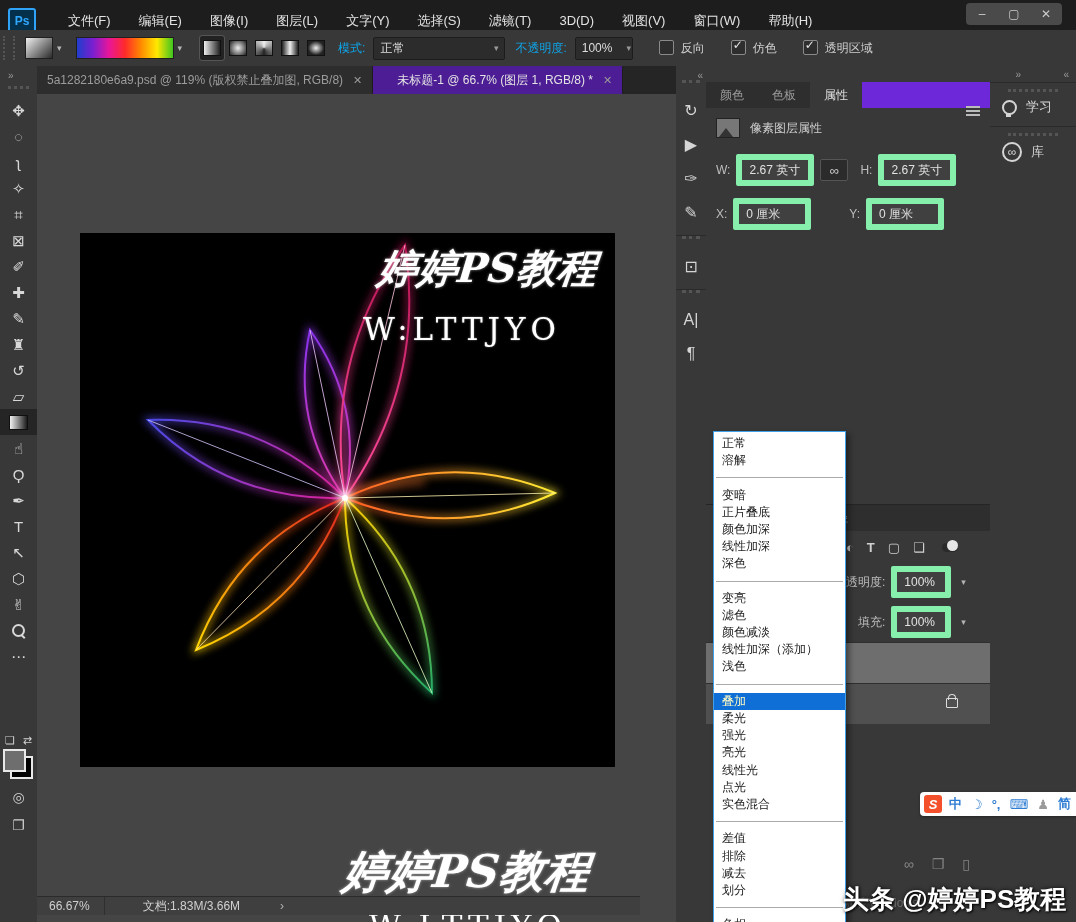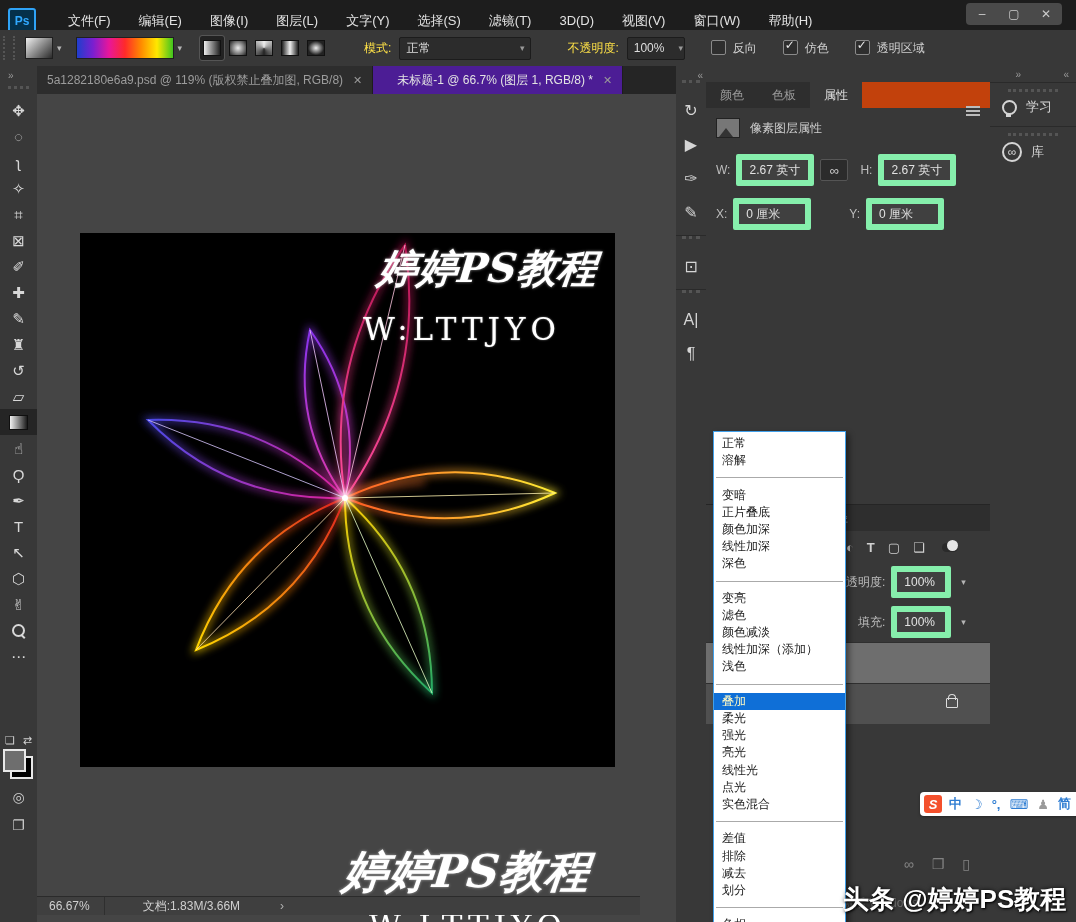--- a/index.html
+++ b/index.html
@@ -28,21 +28,21 @@
      background:linear-gradient(90deg,#1f3ecc,#7a1fd0,#e8169a,#ff2a2a,#ff8a00,#ffe800,#3fc51f);}
   .gtypes{display:flex;margin-left:14px;gap:2px;}
   .gtype{width:24px;height:24px;display:flex;align-items:center;justify-content:center;border-radius:2px;}
   .gtype.selected{background:#222;outline:1px solid #555;}
   .gt{width:16px;height:14px;border:1px solid #111;}
   .t-linear .gt{background:linear-gradient(90deg,#eee,#222);}
   .t-radial .gt{background:radial-gradient(circle at 50% 50%,#eee,#222);}
   .t-angle .gt{background:conic-gradient(from 0deg,#eee,#222,#eee);}
   .t-reflected .gt{background:linear-gradient(90deg,#222,#eee,#222);}
   .t-diamond .gt{background:radial-gradient(closest-side,#eee,#222);}
-  .opt-label{margin-left:36px;color:#fde047;}
+  .opt-label{margin-left:10px;color:#0ea5e9;}
   .select{background:#2c2c2c;border:1px solid #1c1c1c;border-radius:2px;height:21px;display:flex;
           align-items:center;padding:0 6px;color:#ddd;margin-left:8px;}
   .select .sel-chev{margin-left:auto;padding-left:14px;color:#999;font-size:9px;}
   .select.mode{width:118px;}
   .select.small{width:44px;}
   .checkbox{display:flex;margin-left:26px;gap:7px;}
   .checkbox .box{width:13px;height:13px;border:1px solid #8a8a8a;border-radius:2px;background:#2e2e2e;
                  position:relative;}
   .checkbox.checked .box::after{content:"✓";position:absolute;left:1px;top:-3px;color:#e8e8e8;font-size:12px;}
   .mag{width:10px;height:10px;border:2px solid #b5b5b5;border-radius:50%;position:relative;display:inline-block;}
@@ -94,21 +94,21 @@
   .doc-size{margin-left:38px;color:#d0d0d0;}
   .status-chev{margin-left:40px;color:#b0b0b0;}
   
   .midstrip{left:676px;top:66px;width:30px;height:856px;background:#383838;border-right:1px solid #2a2a2a;}
   .midstrip .collapse{position:absolute;right:4px;top:4px;}
   .mid-group{list-style:none;margin:0;padding:6px 0;border-bottom:1px solid #2a2a2a;}
   .mid-group li{height:34px;display:flex;align-items:center;justify-content:center;color:#d5d5d5;font-size:16px;}
   .grip-dots{margin:0 6px;border-top:3px dotted #555;padding-top:4px;}
   
   .panelcol{left:706px;top:66px;width:284px;height:856px;background:#383838;border-right:1px solid #2a2a2a;}
-  .paneltabs{display:flex;background:#c2410c;height:26px;margin-top:16px;position:relative;}
+  .paneltabs{display:flex;background:#6d28d9;height:26px;margin-top:16px;position:relative;}
   .ptab{padding:0 14px;line-height:26px;color:#9c9c9c;background:#2e2e2e;}
   .ptab.selected{background:#383838;color:#e0e0e0;}
   .hamburger{position:absolute;right:10px;top:7px;width:14px;height:2px;background:#bbb;
              box-shadow:0 4px 0 #bbb,0 8px 0 #bbb;}
   .prop-head{display:flex;align-items:center;gap:10px;padding:10px 10px;}
   .thumb{width:22px;height:18px;background:#777;border:1px solid #222;position:relative;overflow:hidden;}
   .thumb::after{content:"";position:absolute;left:2px;bottom:0;border-left:7px solid transparent;
                 border-right:7px solid transparent;border-bottom:9px solid #333;}
   .prop-row{display:flex;align-items:center;padding:6px 10px;gap:6px;color:#bdbdbd;}
   .field{background:#404040;border:6px solid #86efac;border-radius:2px;height:20px;line-height:20px;

